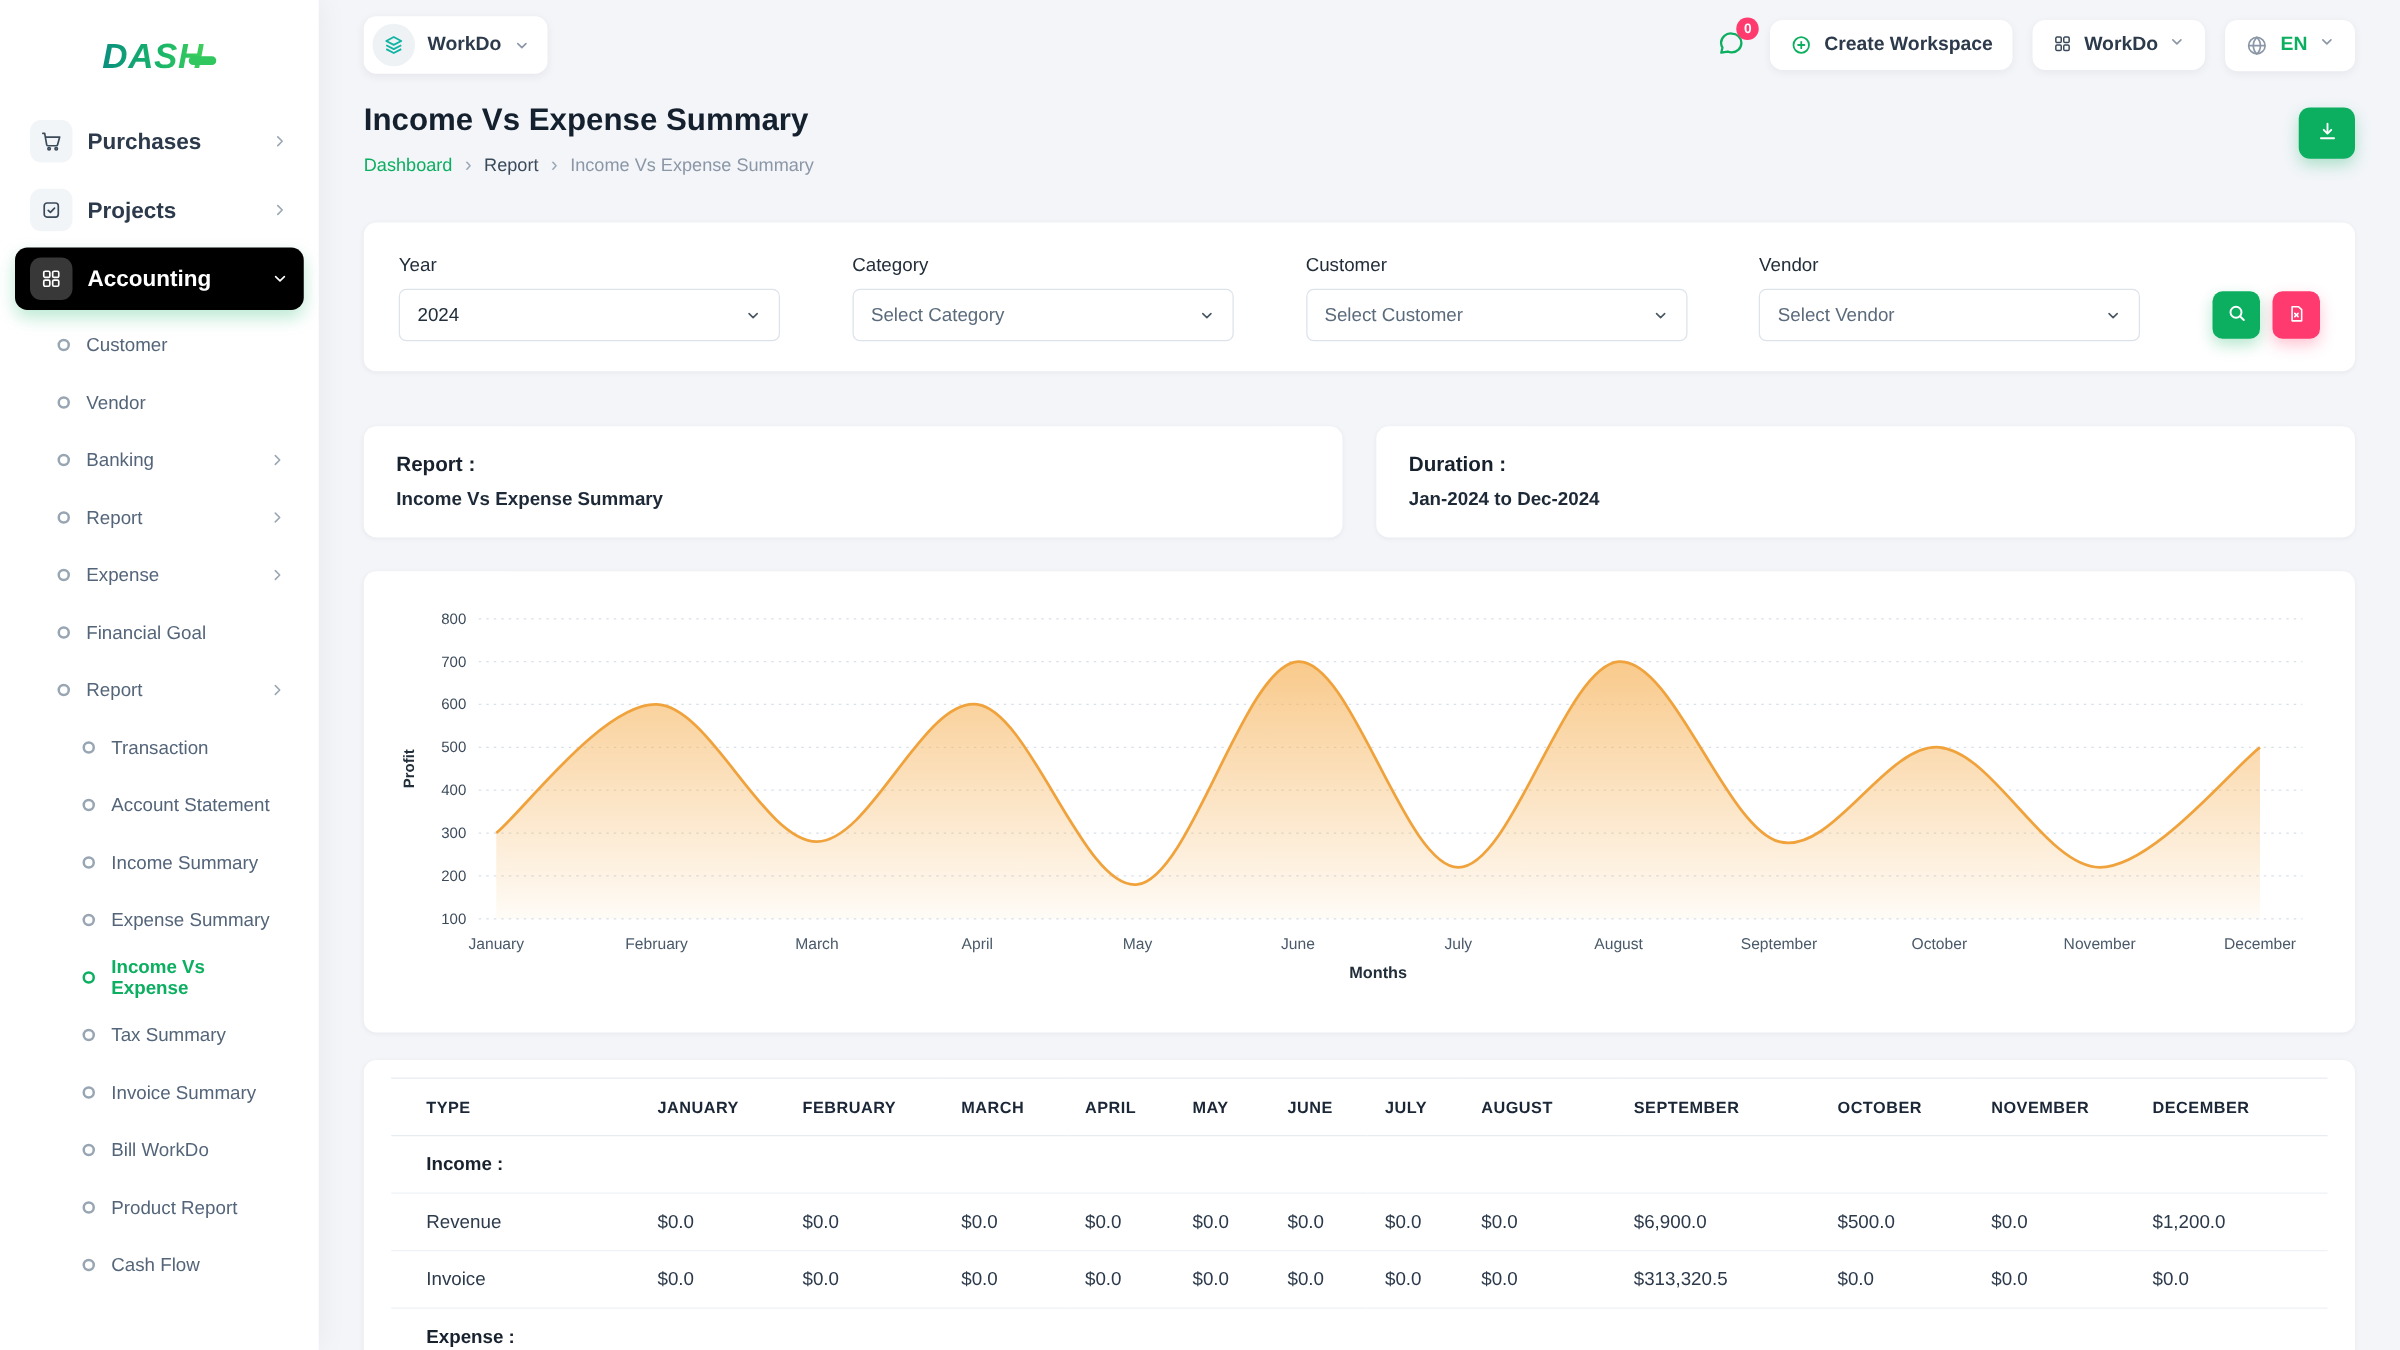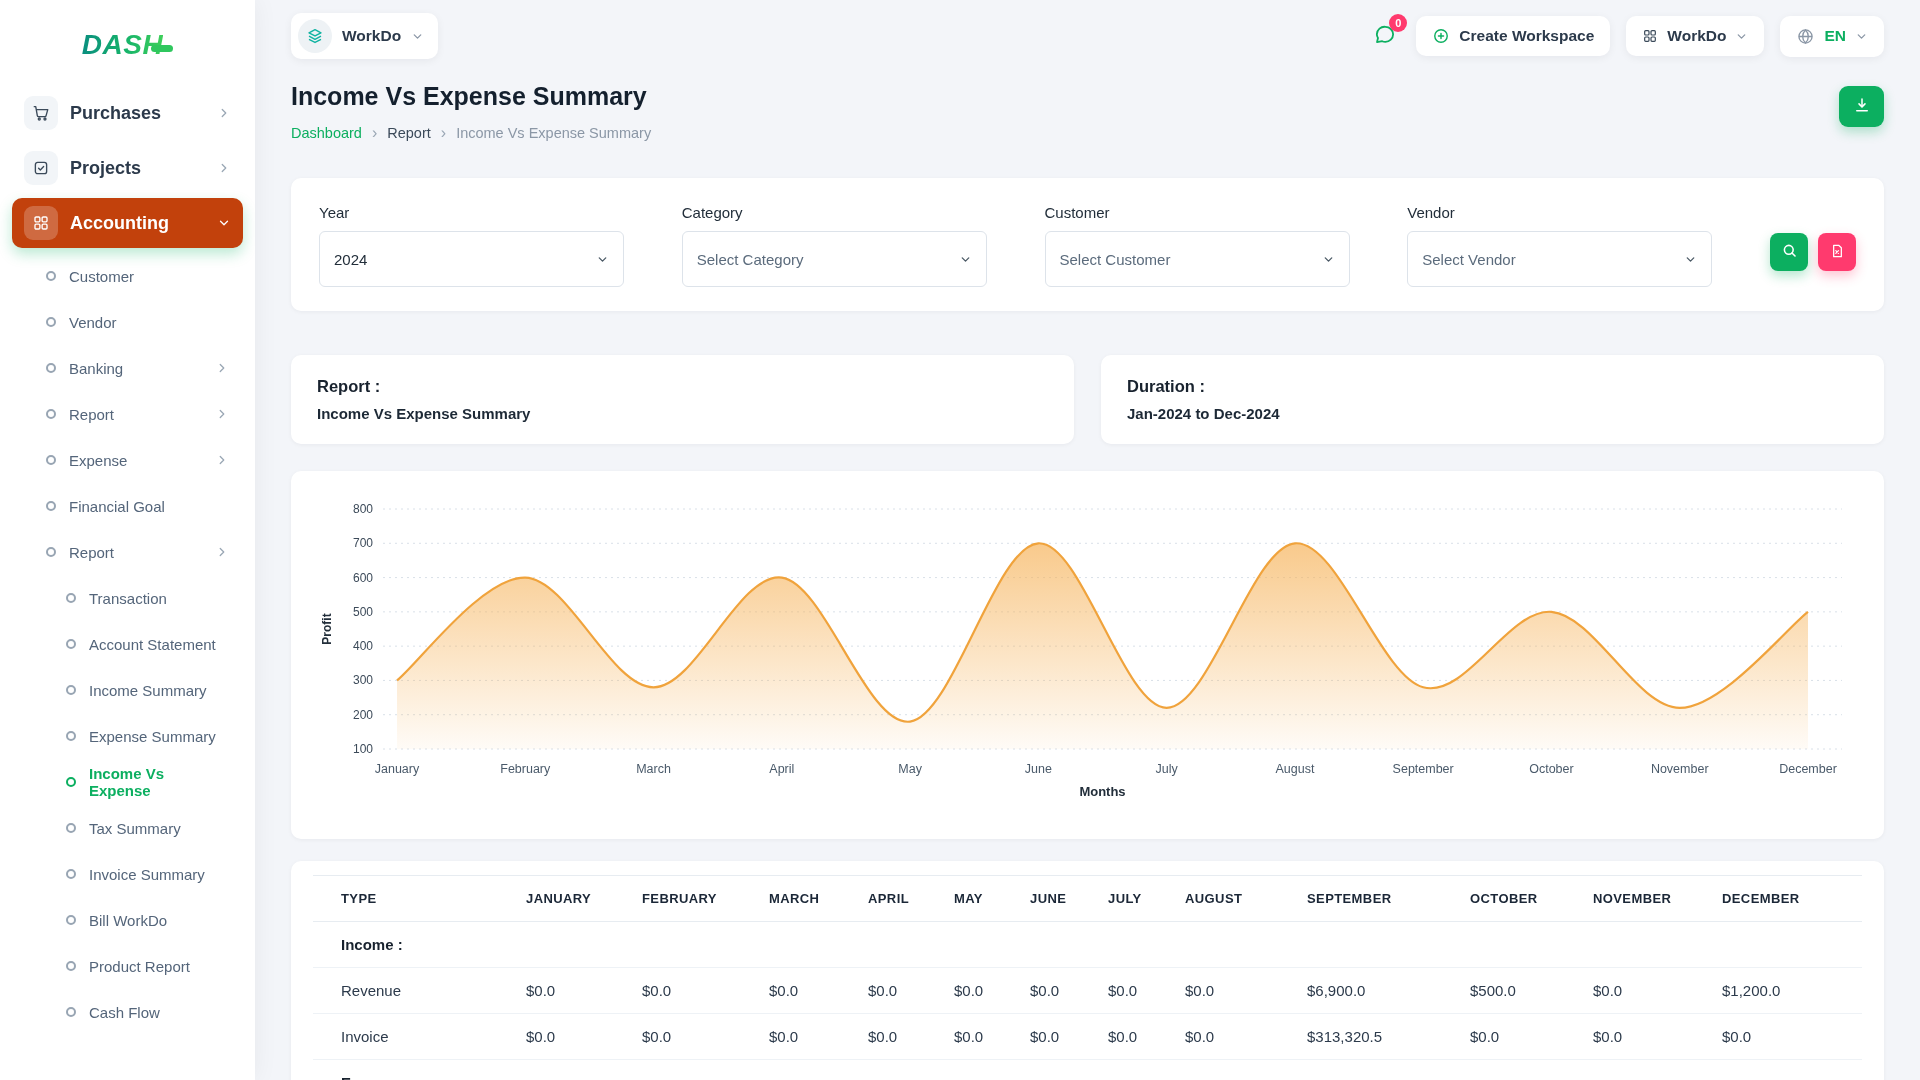--- a/index.html
+++ b/index.html
@@ -11,60 +11,60 @@
   
   .sidebar { flex:0 0 255px; width:255px; background:#fff; box-shadow:0 0 24px rgba(15,23,42,.06); padding:18px 12px; position:relative; z-index:5; overflow:hidden; }
   .logo { display:flex; justify-content:center; align-items:center; margin:4px 0 20px; height:46px; }
   .logo-text { font-size:28px; font-weight:800; font-style:italic; letter-spacing:0.5px;
     background:linear-gradient(90deg,#0a8f7f 0%,#17b46a 55%,#3ecf5a 100%);
     -webkit-background-clip:text; background-clip:text; -webkit-text-fill-color:transparent; color:#17b46a; }
   .logo-dash { width:22px; height:7px; border-radius:4px; background:#2fc75e; margin-left:-12px; margin-top:6px; }
   .nav-item { display:flex; align-items:center; gap:12px; padding:8px 12px; border-radius:10px; color:#2c3a4b; font-size:18px; font-weight:600; margin-bottom:5px; }
   .nav-item .icon-box { width:34px; height:34px; border-radius:9px; background:#f2f5f8; display:flex; align-items:center; justify-content:center; color:#3b4a5a; flex:0 0 auto; }
   .nav-item .chev { margin-left:auto; color:#9aa7b5; display:flex; align-items:center; }
-  .nav-item.active { background:#c2410c; color:#fff; box-shadow:0 6px 14px rgba(12,175,96,.28); }
+  .nav-item.active { background:#000000; color:#fff; box-shadow:0 6px 14px rgba(12,175,96,.28); }
   .nav-item.active .icon-box { background:rgba(255,255,255,.22); color:#fff; }
   .nav-item.active .chev { color:#fff; }
   .sub-item { display:flex; align-items:center; gap:13px; height:46px; padding:0 14px 0 34px; font-size:15px; color:#54657a; }
   .sub-item .ring { width:10px; height:10px; border:2px solid #98a5b3; border-radius:50%; flex:0 0 auto; }
   .sub-item .chev { margin-left:auto; color:#9aa7b5; display:flex; align-items:center; }
   .sub-item.active { color:#0caf60; font-weight:600; }
   .sub-item.active .ring { border-color:#0caf60; }
   .sub-sub { padding-left:54px; }
 
   
   .main { flex:1; display:flex; flex-direction:column; min-width:0; }
   .topbar { height:72px; display:flex; align-items:center; justify-content:space-between; padding:0 36px; }
   .ws-pill { display:flex; align-items:center; gap:10px; background:#fff; border:none; border-radius:10px; padding:6px 14px 6px 7px; font-size:15.5px; font-weight:600; color:#2c3a4b; box-shadow:0 2px 8px rgba(15,23,42,.06); font-family:inherit; }
   .ws-avatar { width:34px; height:34px; border-radius:50%; background:#eef2f5; display:flex; align-items:center; justify-content:center; }
   .chev-sm { color:#8b97a6; display:flex; align-items:center; }
   .topbar-right { display:flex; align-items:center; gap:16px; }
   .icon-btn { position:relative; background:transparent; border:none; display:flex; align-items:center; padding:4px; font-family:inherit; }
   .badge { position:absolute; top:-5px; right:-7px; background:#ff3a6e; color:#fff; font-size:11px; font-weight:700; min-width:18px; height:18px; border-radius:9px; display:flex; align-items:center; justify-content:center; padding:0 4px; }
-  .pill { display:flex; align-items:center; gap:9px; background:#fff; border:none; border-radius:10px; padding:11px 16px; font-size:15.5px; font-weight:600; color:#2c3a4b; box-shadow:0 2px 8px rgba(15,23,42,.06); font-family:inherit; }
+  .pill { display:flex; align-items:flex-start; gap:9px; background:#fff; border:none; border-radius:10px; padding:11px 16px; font-size:15.5px; font-weight:600; color:#2c3a4b; box-shadow:0 2px 8px rgba(15,23,42,.06); font-family:inherit; }
   .pill-ic { display:flex; align-items:center; }
   .lang { color:#0caf60; }
 
   
   .content { flex:1; padding:10px 36px 0; overflow:hidden; }
   .page-head { display:flex; justify-content:space-between; align-items:flex-start; margin-bottom:36px; }
   h1 { font-size:25px; font-weight:700; color:#14202e; margin-bottom:13px; }
   .breadcrumb { display:flex; align-items:center; gap:10px; font-size:14.5px; }
   .bc-link { color:#0caf60; }
   .bc-sep { color:#9aa7b5; font-size:16px; }
   .bc-mid { color:#3b4a5a; }
   .bc-current { color:#8b97a6; }
   .dl-btn { width:45px; height:41px; border:none; border-radius:9px; background:#0caf60; display:flex; align-items:center; justify-content:center; box-shadow:0 5px 12px rgba(12,175,96,.3); margin-top:4px; }
 
   .card { background:#fff; border-radius:10px; box-shadow:0 1px 4px rgba(15,23,42,.05); }
 
   .filter-card { padding:26px 28px 24px; display:flex; justify-content:space-between; align-items:flex-start; gap:30px; margin-bottom:44px; }
   .filter-group { width:305px; }
   .filter-label { display:block; font-size:15px; color:#222e3a; margin-bottom:10px; }
-  .select { height:56px; border:1px solid #dde3ea; border-radius:6px; background:#fff; display:flex; align-items:center; justify-content:space-between; padding:0 14px; font-size:15px; color:#222e3a; }
+  .select { height:42px; border:1px solid #dde3ea; border-radius:6px; background:#fff; display:flex; align-items:center; justify-content:space-between; padding:0 14px; font-size:15px; color:#222e3a; }
   .select.placeholder { color:#5b6b7c; }
   .filter-actions { display:flex; gap:10px; margin-top:29px; }
   .act-btn { width:38px; height:38px; border:none; border-radius:8px; display:flex; align-items:center; justify-content:center; font-family:inherit; }
   .act-btn.search { background:#0caf60; box-shadow:0 5px 12px rgba(12,175,96,.3); }
   .act-btn.reset { background:#ff3a6e; box-shadow:0 5px 12px rgba(255,58,110,.3); }
 
   .two-cards { display:flex; gap:27px; margin-bottom:27px; }
   .info-card { flex:1; padding:22px 26px; }
   .info-title { font-size:16.5px; font-weight:700; color:#18222e; margin-bottom:9px; }
   .info-value { font-size:15px; font-weight:700; color:#1d2936; }

